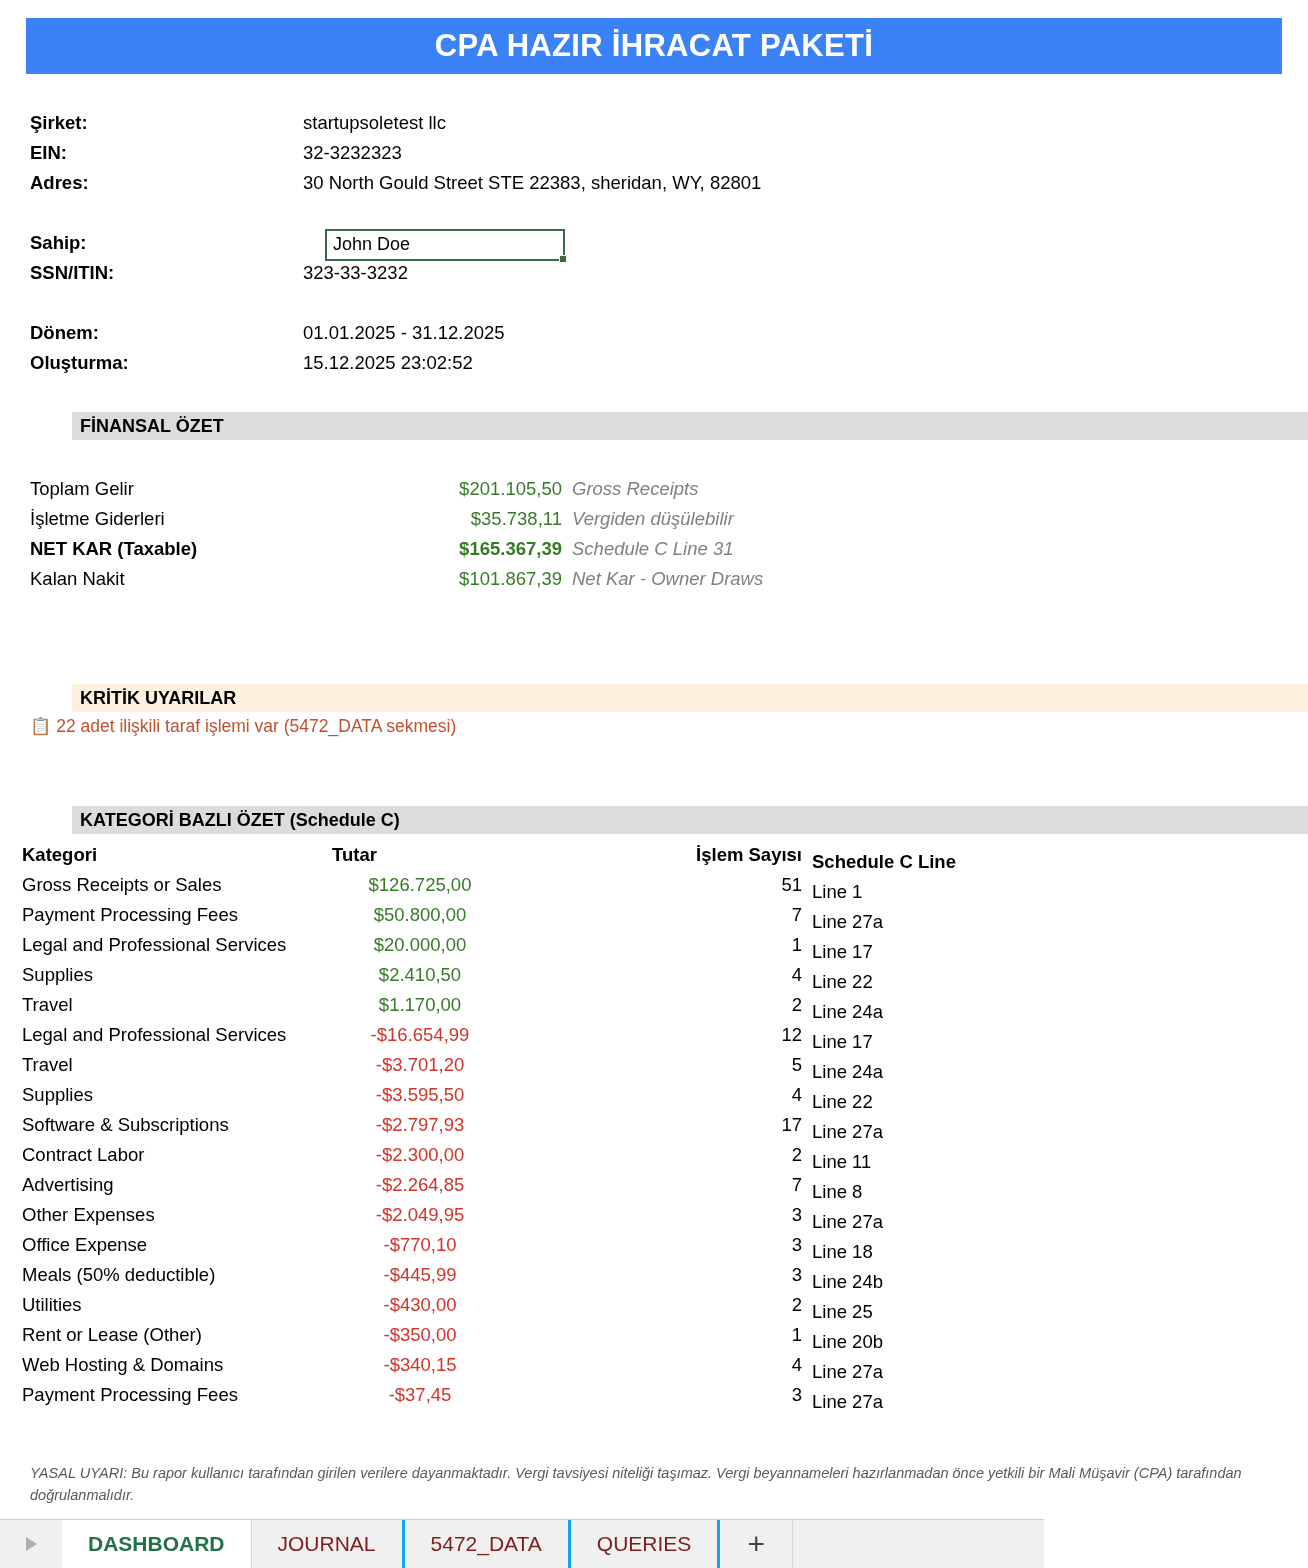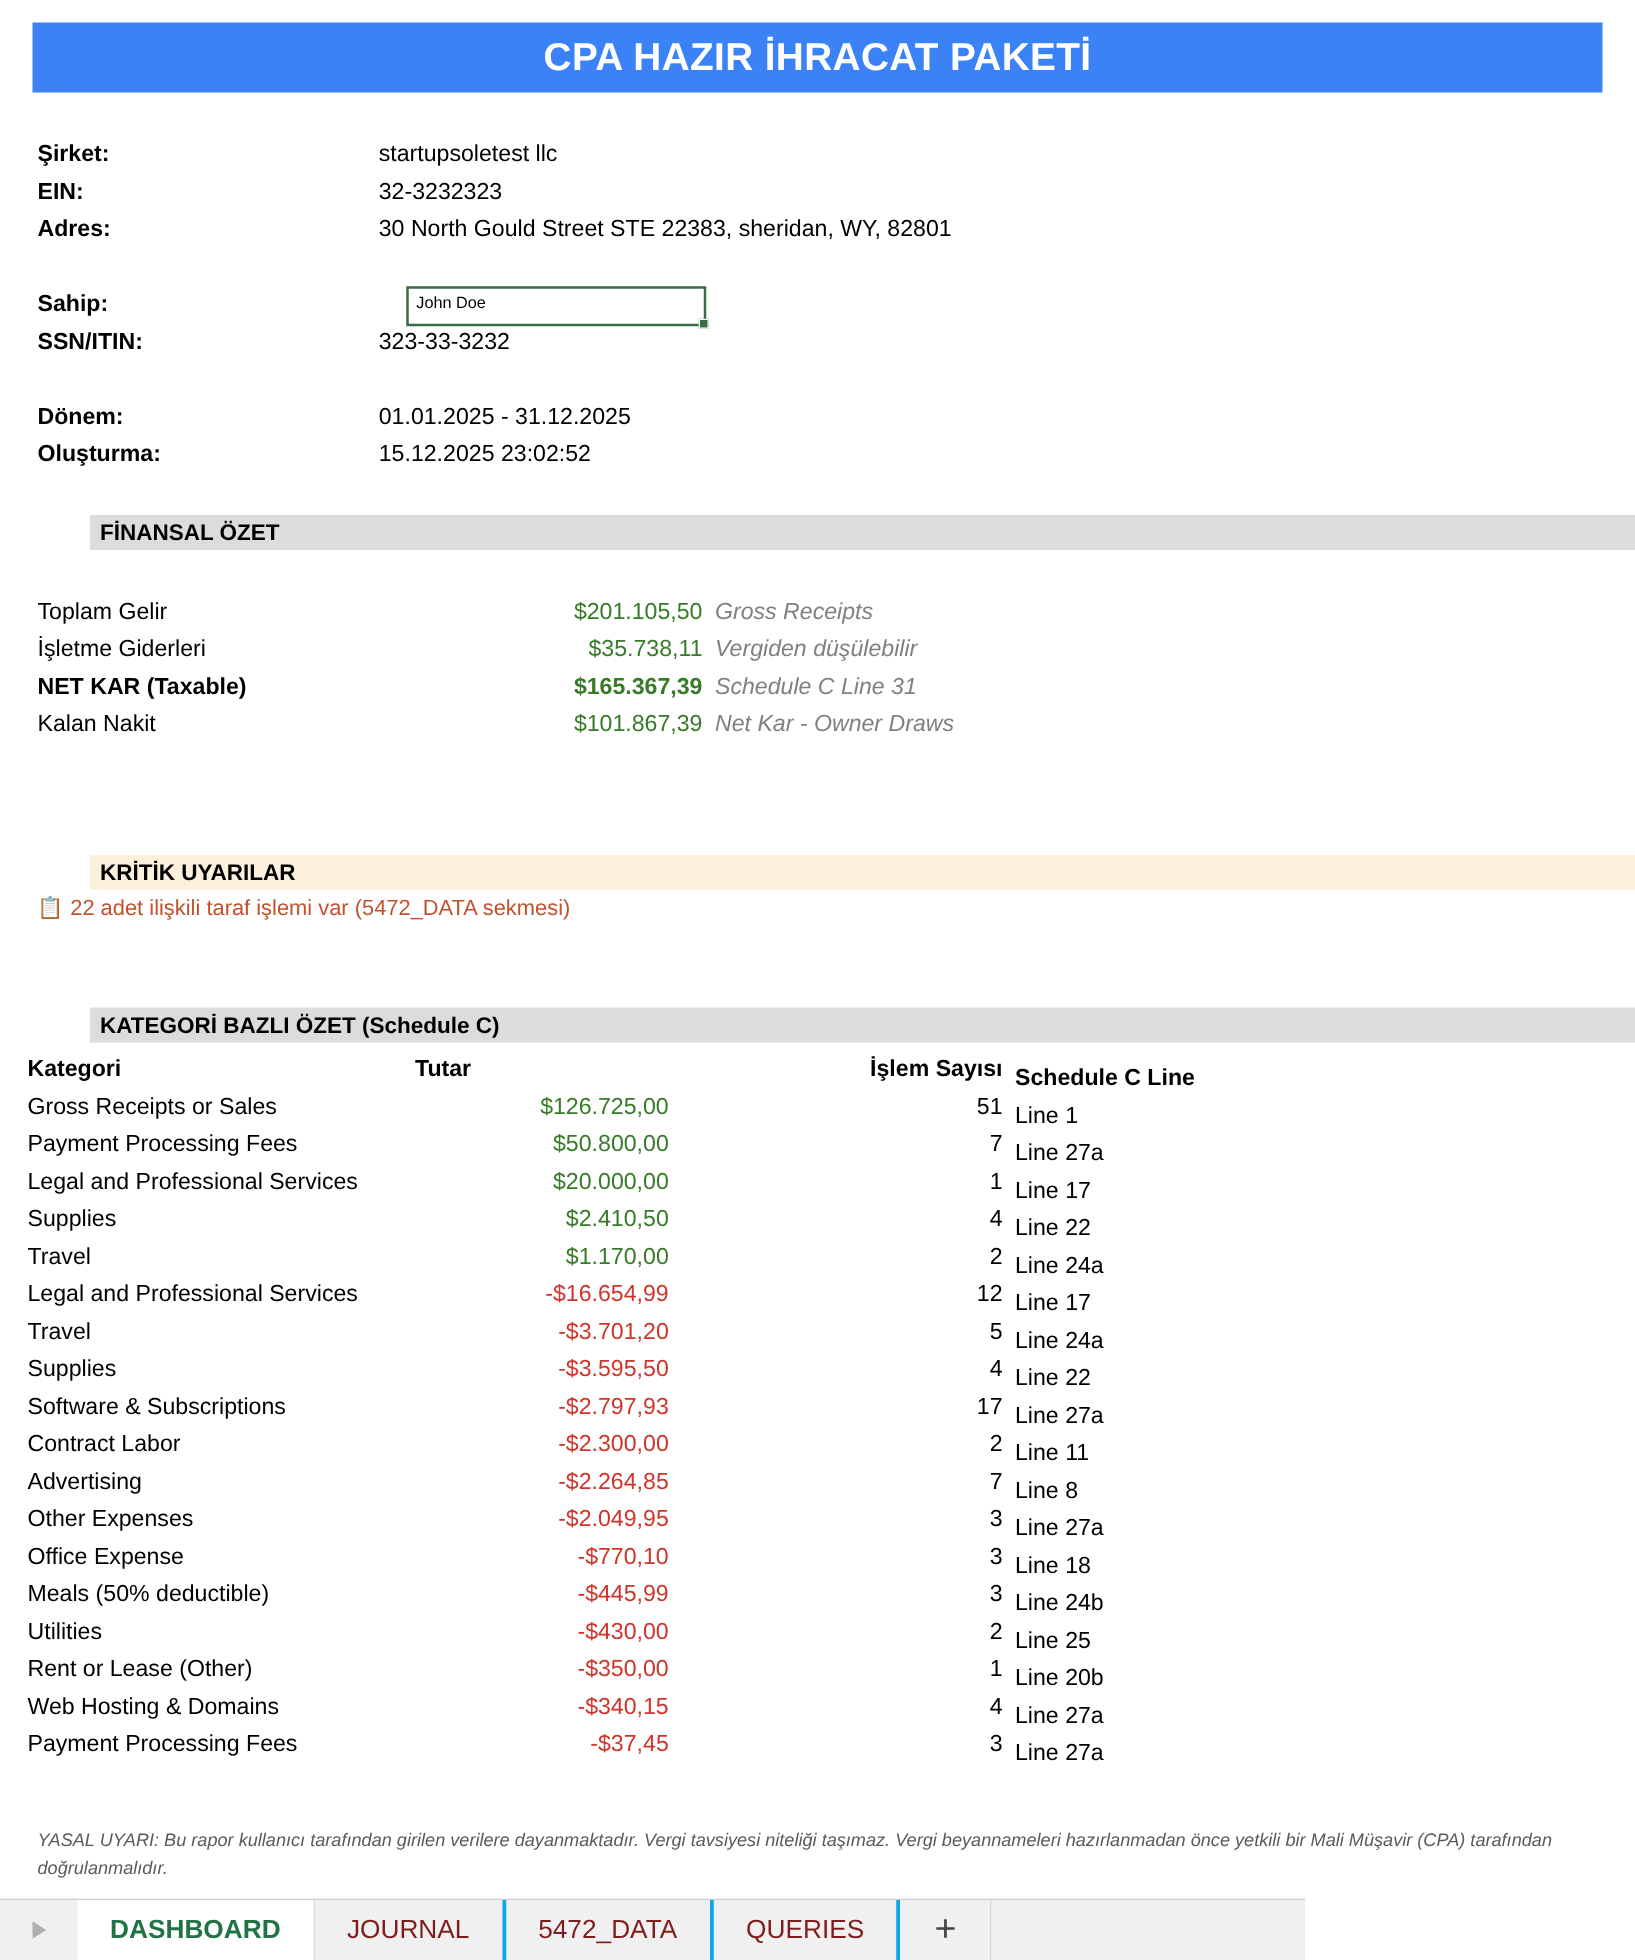--- a/index.html
+++ b/index.html
@@ -67,21 +67,21 @@
     width: 240px;
     height: 32px;
     border: 2px solid #3a6b47;
     box-sizing: border-box;
     background: #ffffff;
   }
   .active-cell .cell-text {
     position: absolute;
     left: 6px;
     top: 3px;
-    font-size: 13px;
+    font-size: 18px;
     color: #000;
   }
   .fill-handle {
     position: absolute;
     right: -4px;
     bottom: -4px;
     width: 8px;
     height: 8px;
     background: #3a6b47;
     border: 1px solid #ffffff;
@@ -165,21 +165,21 @@
     font-size: 18.5px;
   }
   .cat-head { font-weight: bold; }
   .c-name {
     width: 305px;
     padding-left: 22px;
     box-sizing: border-box;
   }
   .c-amount {
     width: 230px;
-    text-align: right;
+    text-align: center;
     box-sizing: border-box;
   }
   .c-count {
     width: 267px;
     text-align: right;
     box-sizing: border-box;
   }
   .c-line {
     padding-left: 10px;
     margin-top: 14px;

